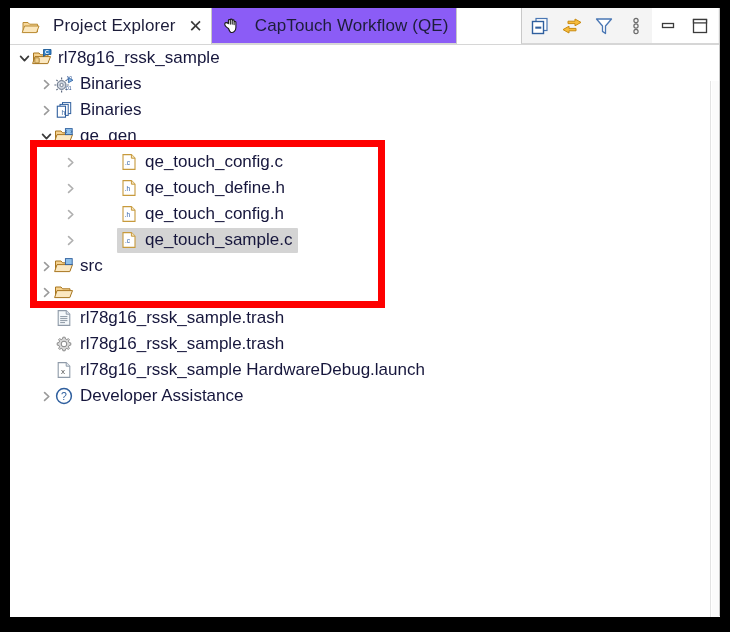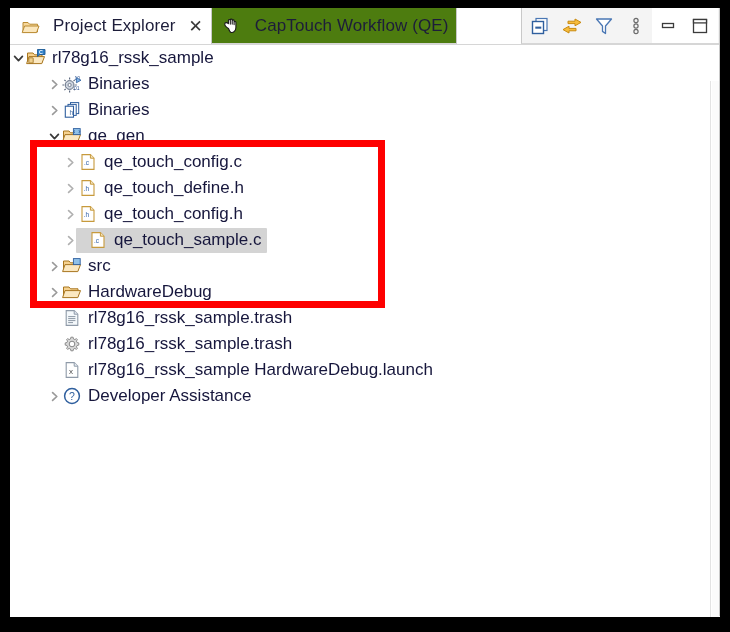--- a/index.html
+++ b/index.html
@@ -41,21 +41,21 @@
     color: #1d1d3a;
     position: relative;
     box-sizing: border-box;
     white-space: nowrap;
   }
   .tab.active {
     background: #ffffff;
     border-right: 1px solid #c8c8c8;
   }
   .tab.inactive {
-    background: #4d7c0f;
+    background: #8b5cf6;
     border-right: 1px solid #c8c8c8;
     border-bottom: 1px solid #d6d6d6;
     justify-content: space-between;
   }
   .tab-label { letter-spacing: 0.1px; }
   .tab-close {
     font-size: 17px;
     color: #3a3a3a;
     margin-left: 6px;
     line-height: 1;
@@ -111,32 +111,32 @@
   .arrow.hidden { visibility: hidden; }
   .icon {
     width: 20px; height: 20px;
     display: inline-flex; align-items: center; justify-content: center;
     flex: 0 0 20px;
     margin-right: 6px;
   }
   .label { line-height: 1; padding-bottom: 1px; }
   .row.selected .sel {
     background: #d4d4d4;
-    padding: 2px 6px 3px 12px;
+    padding: 2px 6px 3px 2px;
     margin-left: -2px;
     display: inline-flex;
     align-items: center;
     border-radius: 1px;
   }
   .sel { display: inline-flex; align-items: center; }
 
   
-  .lvl0 { }
-  .lvl1 { padding-left: 36px; align-items: center; }
-  .lvl2 { padding-left: 52px; }
+  .lvl0 { padding-left: 6px; }
+  .lvl1 { padding-left: 28px; align-items: center; }
+  .lvl2 { padding-left: 52px; gap: 41px; }
 
   
   #redbox {
     position: absolute;
     border: 7px solid #fe0000;
     pointer-events: none;
     box-sizing: border-box;
   }
 
   
@@ -393,21 +393,20 @@
           <svg width="11" height="11" viewBox="0 0 11 11">
               <path d="M3.6 1.6 L7.8 5.5 L3.6 9.4" fill="none" stroke="#9a9a9a" stroke-width="1.7" stroke-linecap="round" stroke-linejoin="round"></path>
             </svg>
         </span>
         <span class="icon">
           <svg width="20" height="20" viewBox="0 0 20 20">
             <path d="M1.5 5 L7 5 L8.6 6.8 L16 6.8 L16 14.5 L1.5 14.5 Z" fill="#f6d28f" stroke="#a8761f" stroke-width="1"></path>
             <path d="M3 8.6 L18.5 8.6 L15.8 15.6 L0.6 15.6 Z" fill="#fbe8c1" stroke="#a8761f" stroke-width="1"></path>
           </svg>
         </span>
-        <span class="label">HardwareDebug</span>
       </div>
 
 
 
       <div class="row lvl1">
         <span class="arrow hidden"></span>
         <span class="icon">
           <svg width="18" height="18" viewBox="0 0 18 18">
             <path d="M3.2 1.6 L11.2 1.6 L14.8 5.2 L14.8 16.4 L3.2 16.4 Z" fill="#f4f8fb" stroke="#8f9aa8" stroke-width="1.1"></path>
             <path d="M11.2 1.6 L11.2 5.2 L14.8 5.2" fill="#dfe6ee" stroke="#8f9aa8" stroke-width="1"></path>

